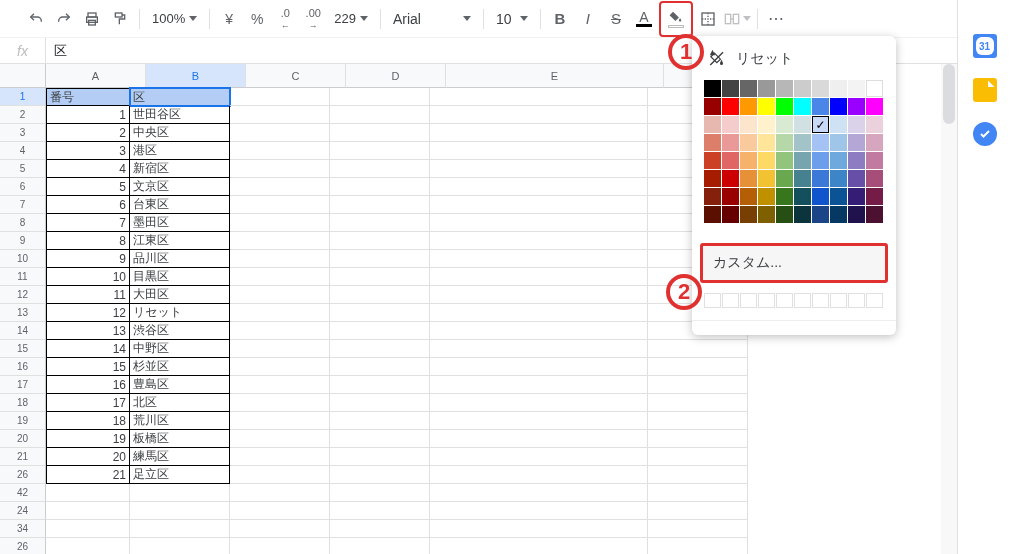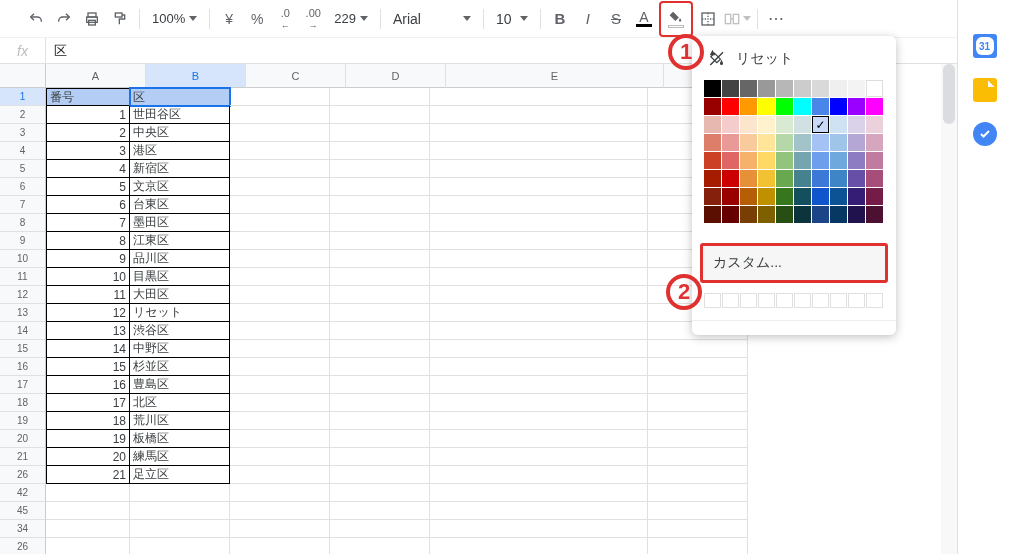--- a/index.html
+++ b/index.html
@@ -187,21 +187,21 @@
         <div class="rh">14</div>
         <div class="rh">15</div>
         <div class="rh">16</div>
         <div class="rh">17</div>
         <div class="rh">18</div>
         <div class="rh">19</div>
         <div class="rh">20</div>
         <div class="rh">21</div>
         <div class="rh">26</div>
         <div class="rh">42</div>
-        <div class="rh">45</div>
+        <div class="rh">24</div>
         <div class="rh">34</div>
         <div class="rh">26</div>
       </div>
     <div class="cells" id="cells">
         <div class="row dborder">
           <div class="cell cA hdrcell" style="border-top: 1px solid rgb(0, 0, 0); justify-content: flex-start;">番号</div>
           <div class="cell cB activecell hdrcell" style="border-top: 1px solid rgb(0, 0, 0);">区</div>
           <div class="cell cC"></div>
           <div class="cell cD"></div>
           <div class="cell cE"></div>

